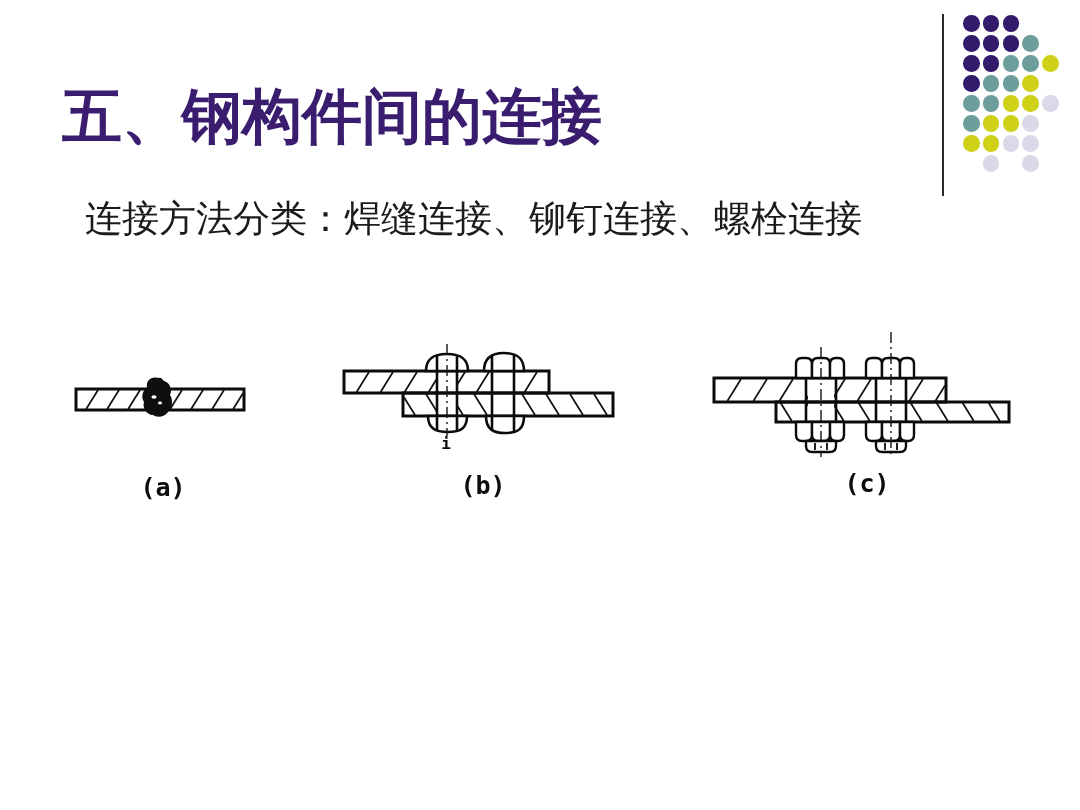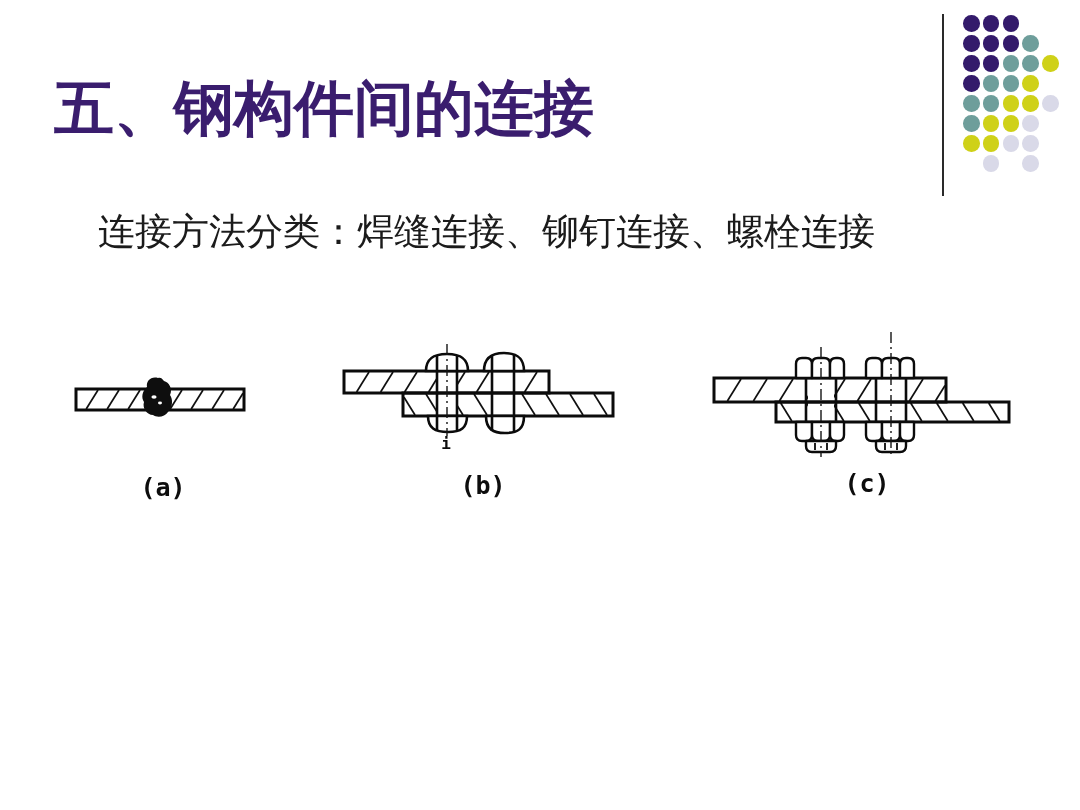--- a/index.html
+++ b/index.html
@@ -1,20 +1,20 @@
 <!DOCTYPE html>
 <html><head>
 <meta charset="utf-8">
 <style>
   html,body{margin:0;padding:0;background:#ffffff;}
   .slide{position:relative;width:1080px;height:810px;background:#ffffff;overflow:hidden;
          font-family:"Liberation Serif",serif;}
-  .title{position:absolute;left:54px;top:78px;margin:0;font-size:60px;font-weight:bold;
+  .title{position:absolute;left:54px;top:78px;margin:8px;font-size:60px;font-weight:bold;
          letter-spacing:0px;line-height:1.05;white-space:nowrap;}
-  .subtitle{position:absolute;left:81px;top:190px;margin:17px;font-size:37px;color:#1b1b1b;
+  .subtitle{position:absolute;left:81px;top:190px;margin:4px;font-size:37px;color:#1b1b1b;
             white-space:nowrap;}
   .vline{position:absolute;}
   .dot{position:absolute;border-radius:50%;}
   .figs{position:absolute;left:0;top:0;width:1080px;height:810px;}
   .plate{fill:none;stroke:#0b0b0b;stroke-width:3;}
   .rivet{fill:#ffffff;stroke:#0b0b0b;stroke-width:2.6;}
   .bolt{fill:#ffffff;stroke:#0b0b0b;stroke-width:2.4;stroke-linejoin:round;}
   .shank{stroke:#0b0b0b;stroke-width:2.6;}
   .thread{stroke:#0b0b0b;stroke-width:1.8;}
   .centerline{stroke:#151515;stroke-width:1.4;stroke-dasharray:11 4 2 4;}

